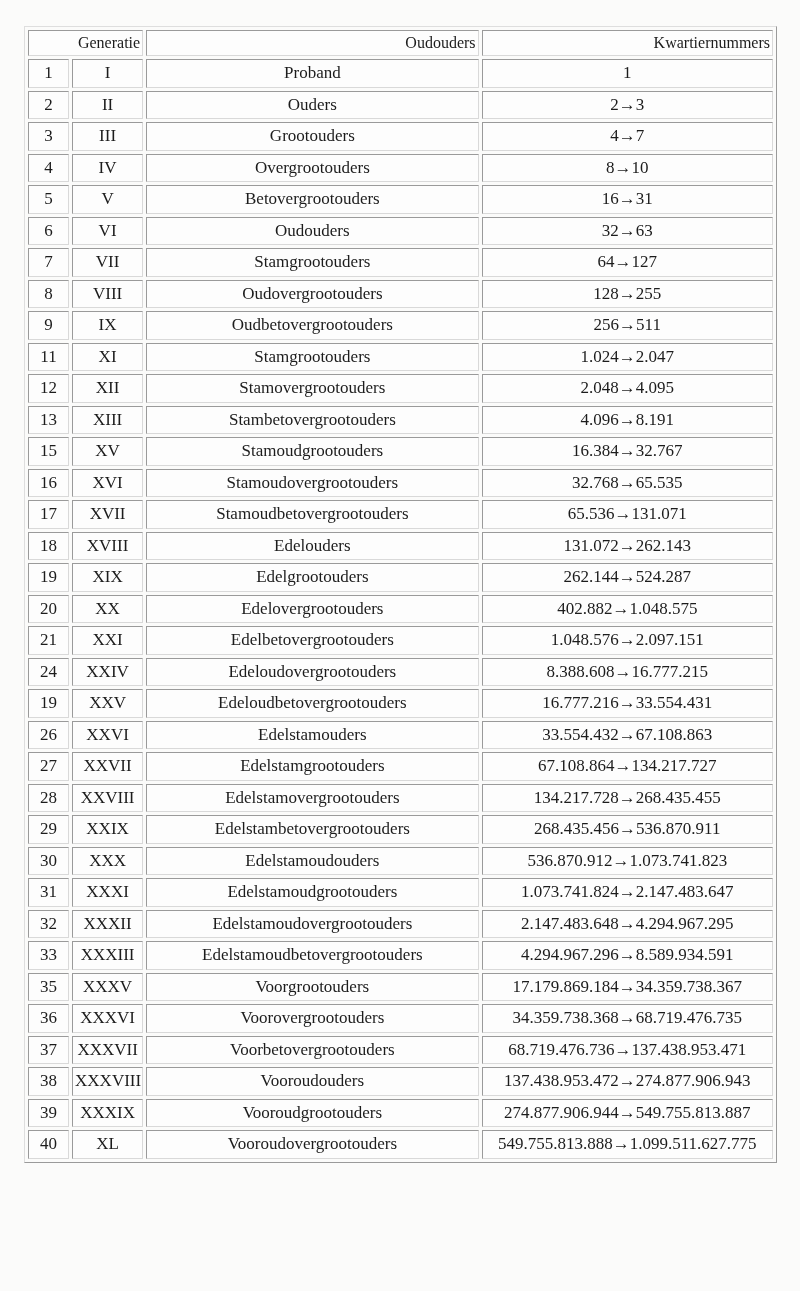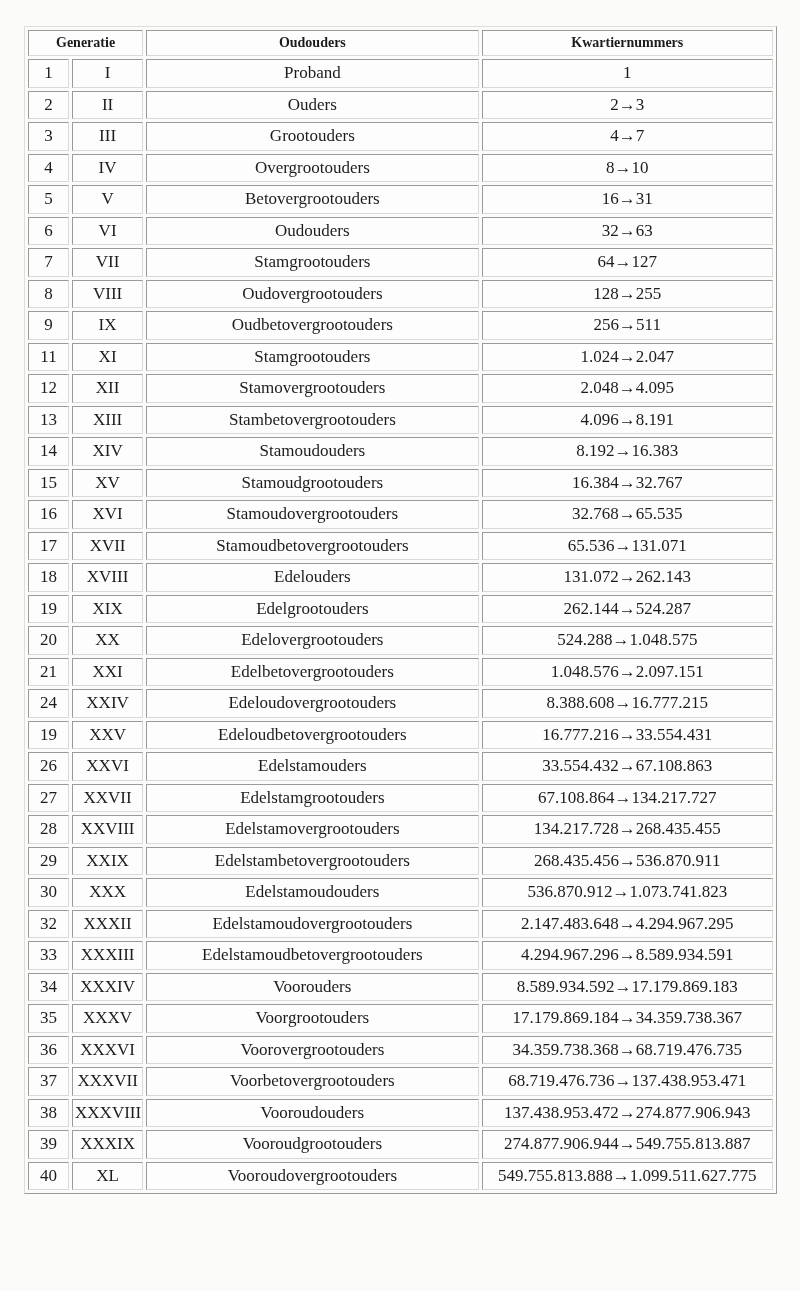--- a/index.html
+++ b/index.html
@@ -30,23 +30,24 @@
     border: 1px solid;
     border-color: #9a9a9a #d9d9d9 #d9d9d9 #9a9a9a;
     background: #fdfdfd;
     text-align: center;
     vertical-align: middle;
     padding: 1px 2px;
     overflow: hidden;
     white-space: nowrap;
   }
   table.kwartier th {
-    font-weight: bold;
-    font-size: 14px;
+    font-weight: normal;
+    font-size: 16px;
     height: 22px;
+    text-align: right;
   }
   table.kwartier td {
     font-size: 17px;
     height: 24.5px;
   }
   col.c-nr    { width: 41px; }
   col.c-roman { width: 71px; }
   col.c-ben   { width: 332px; }
   col.c-kw    { width: 291px; }
 </style>
@@ -135,26 +136,20 @@
           <td>Stamovergrootouders</td>
           <td>2.048→4.095</td>
         </tr>
         <tr>
           <td>13</td>
           <td>XIII</td>
           <td>Stambetovergrootouders</td>
           <td>4.096→8.191</td>
         </tr>
         <tr>
-          <td>14</td>
-          <td>XIV</td>
-          <td>Stamoudouders</td>
-          <td>8.192→16.383</td>
-        </tr>
-        <tr>
           <td>15</td>
           <td>XV</td>
           <td>Stamoudgrootouders</td>
           <td>16.384→32.767</td>
         </tr>
         <tr>
           <td>16</td>
           <td>XVI</td>
           <td>Stamoudovergrootouders</td>
           <td>32.768→65.535</td>
@@ -174,21 +169,21 @@
         <tr>
           <td>19</td>
           <td>XIX</td>
           <td>Edelgrootouders</td>
           <td>262.144→524.287</td>
         </tr>
         <tr>
           <td>20</td>
           <td>XX</td>
           <td>Edelovergrootouders</td>
-          <td>524.288→1.048.575</td>
+          <td>402.882→1.048.575</td>
         </tr>
         <tr>
           <td>21</td>
           <td>XXI</td>
           <td>Edelbetovergrootouders</td>
           <td>1.048.576→2.097.151</td>
         </tr>
         <tr>
           <td>24</td>
           <td>XXIV</td>
@@ -225,36 +220,36 @@
           <td>Edelstambetovergrootouders</td>
           <td>268.435.456→536.870.911</td>
         </tr>
         <tr>
           <td>30</td>
           <td>XXX</td>
           <td>Edelstamoudouders</td>
           <td>536.870.912→1.073.741.823</td>
         </tr>
         <tr>
+          <td>31</td>
+          <td>XXXI</td>
+          <td>Edelstamoudgrootouders</td>
+          <td>1.073.741.824→2.147.483.647</td>
+        </tr>
+        <tr>
           <td>32</td>
           <td>XXXII</td>
           <td>Edelstamoudovergrootouders</td>
           <td>2.147.483.648→4.294.967.295</td>
         </tr>
         <tr>
           <td>33</td>
           <td>XXXIII</td>
           <td>Edelstamoudbetovergrootouders</td>
           <td>4.294.967.296→8.589.934.591</td>
-        </tr>
-        <tr>
-          <td>34</td>
-          <td>XXXIV</td>
-          <td>Voorouders</td>
-          <td>8.589.934.592→17.179.869.183</td>
         </tr>
         <tr>
           <td>35</td>
           <td>XXXV</td>
           <td>Voorgrootouders</td>
           <td>17.179.869.184→34.359.738.367</td>
         </tr>
         <tr>
           <td>36</td>
           <td>XXXVI</td>

